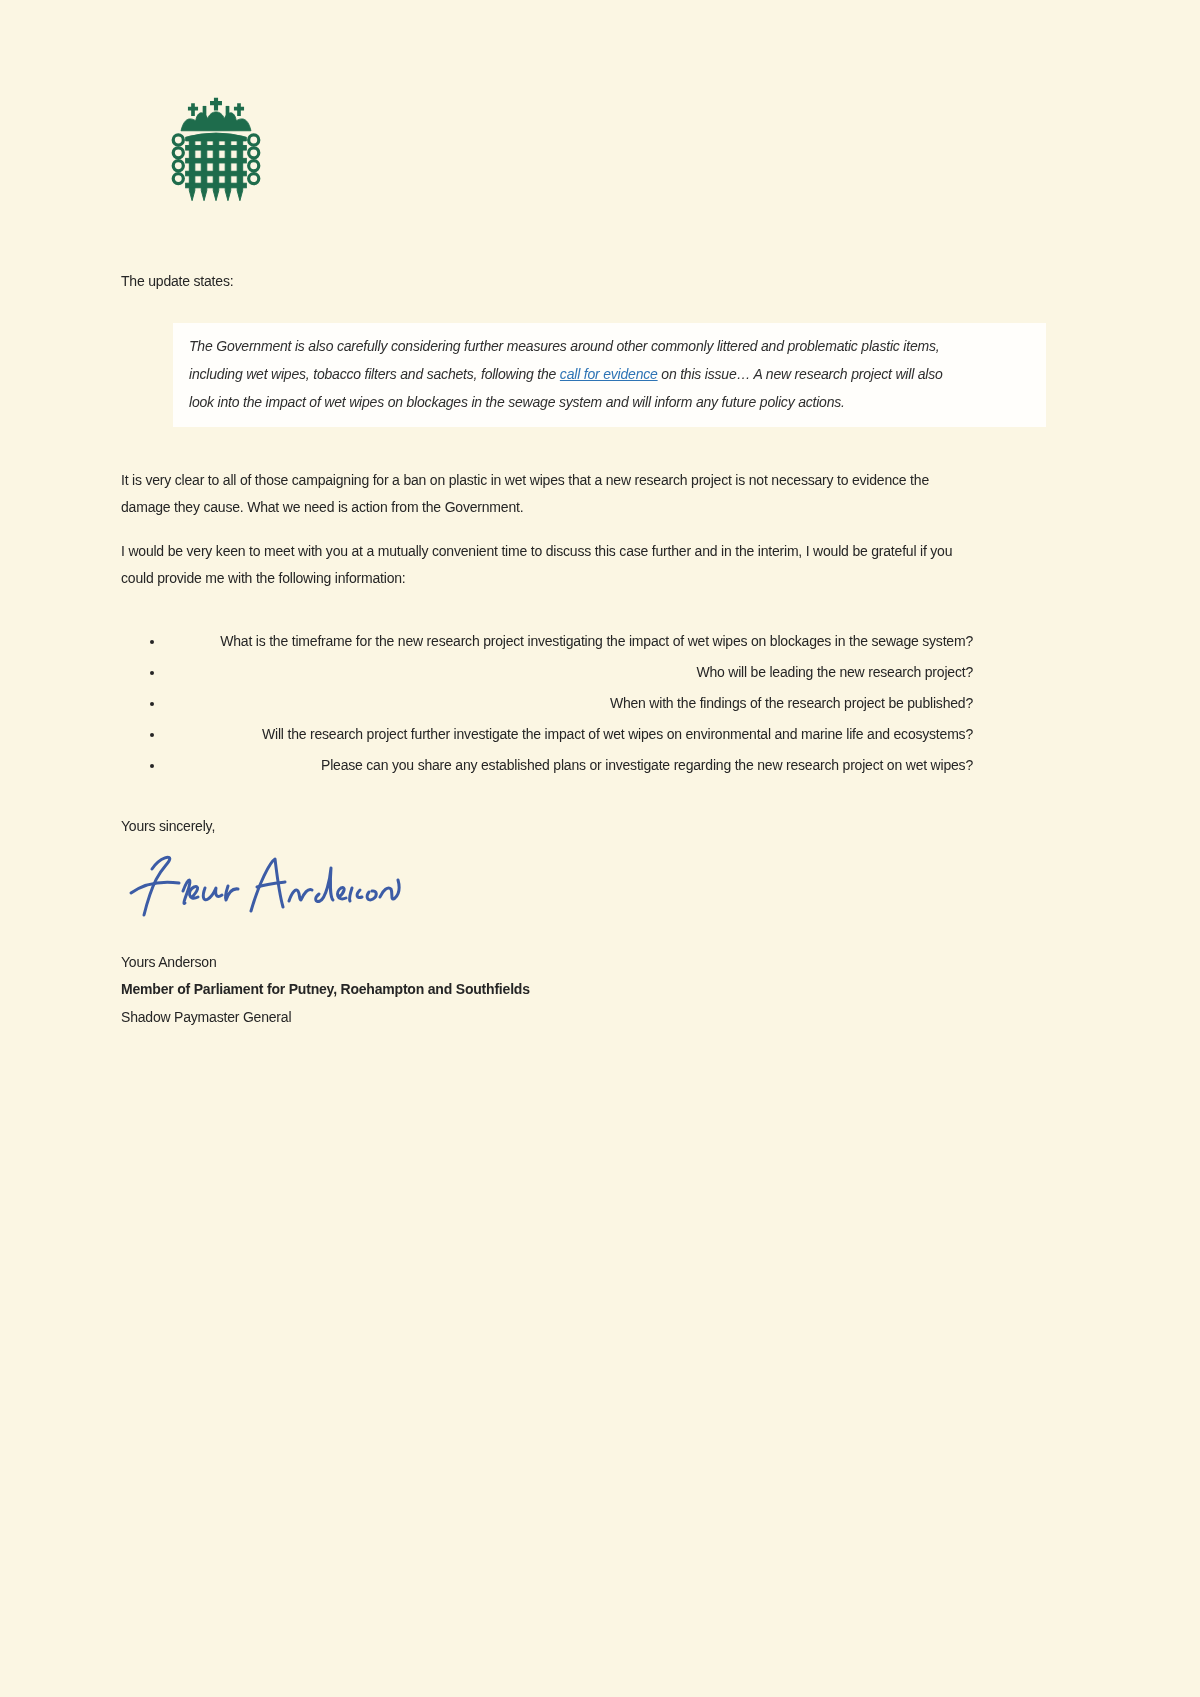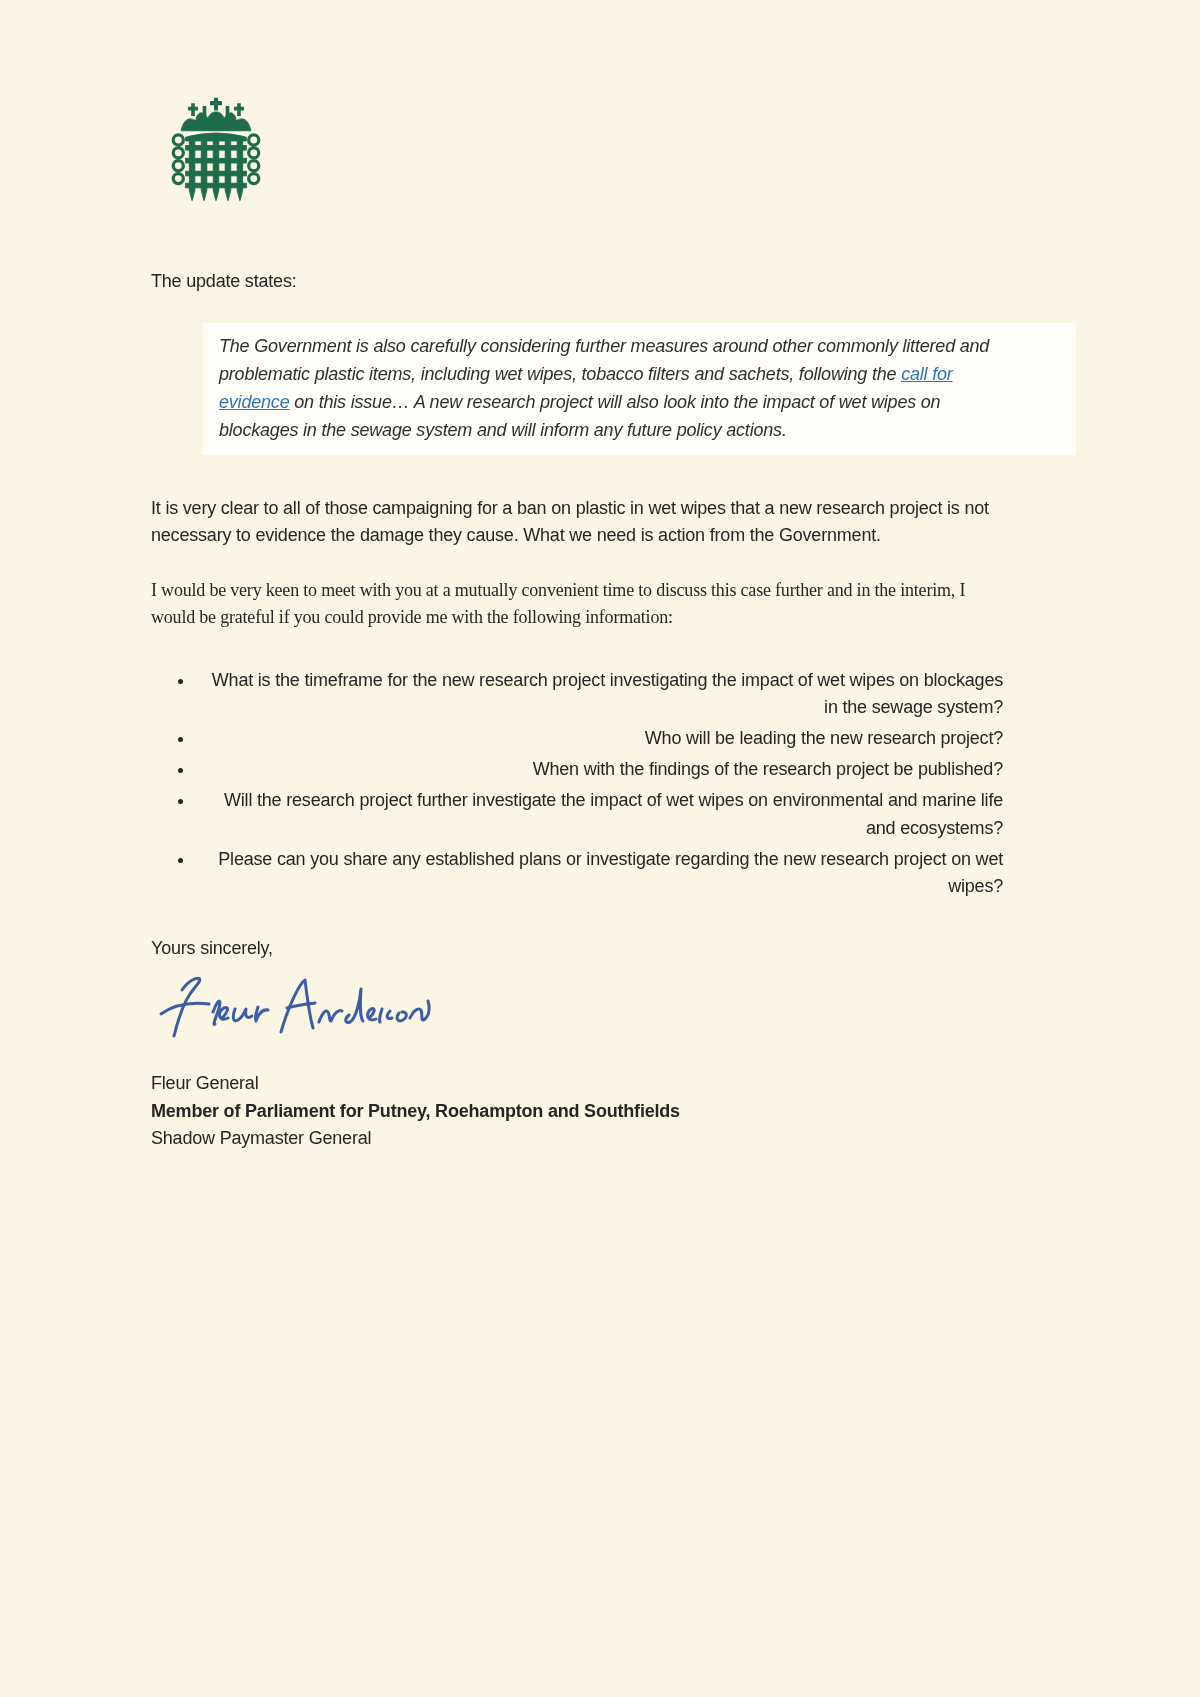--- a/index.html
+++ b/index.html
@@ -12,43 +12,43 @@
     overflow:hidden;
   }
   .page { position:absolute; inset:0; }
 
   .logo {
     position:absolute; left:170px; top:96px;
     width:92px; height:110px;
   }
 
   .content {
-    position:absolute; left:151px; top:268px; width:852px;
-    font-size:18px; line-height:27.5px; letter-spacing:-0.2px;
+    position:absolute; left:121px; top:268px; width:852px;
+    font-size:14px; line-height:27.5px; letter-spacing:-0.2px;
   }
 
   .intro { margin:0; }
 
   .quote {
     margin:27px 0 0 52px;
     width:873px;
     background:#fffefb;
     padding:9px 80px 11px 16px;
     font-style:italic;
     line-height:28px;
     color:#2e2e2e;
   }
   .quote a {
     color:#2e74b5;
     text-decoration:underline;
     cursor:pointer;
   }
 
   .p1 { margin-top:40px; }
-  .p2 { margin-top:27px;font-family:Liberation Serif, serif; }
+  .p2 { margin-top:16px; }
 
   ul.questions { margin:35px 0 0 0; padding-left:44px; list-style:disc; }
   ul.questions li { padding-left:6px; margin-bottom:3.5px;text-align:right; }
 
   .closing { margin-top:24px; }
   .valediction { margin-top:34px; }
 
   .signature { margin-top:8px; height:86px; }
 
   .signoff { margin-top:14px; }
@@ -140,19 +140,19 @@
           <path d="M218,48 C224,43 225,37 220,39 C214,43 216,53 225,49"></path>
           <path d="M231,39 C229,45 228,50 229,52"></path>
           <path d="M239,41 C234,46 236,50 241,48"></path>
           <path d="M248,43 C244,48 247,53 252,50 C257,47 256,41 251,42"></path>
           <path d="M259,48 C262,41 267,37 270,40 C272,44 269,53 274,49 C278,45 279,38 277,31"></path>
         </g>
       </svg>
     </div>
 
     <div class="signoff">
-      <span class="signoff-line">Fleur General</span>
+      <span class="signoff-line">Yours Anderson</span>
       <span class="signoff-line bold">Member of Parliament for Putney, Roehampton and Southfields</span>
       <span class="signoff-line">Shadow Paymaster General</span>
     </div>
 
   </div>
 </div>
 
 </body></html>

